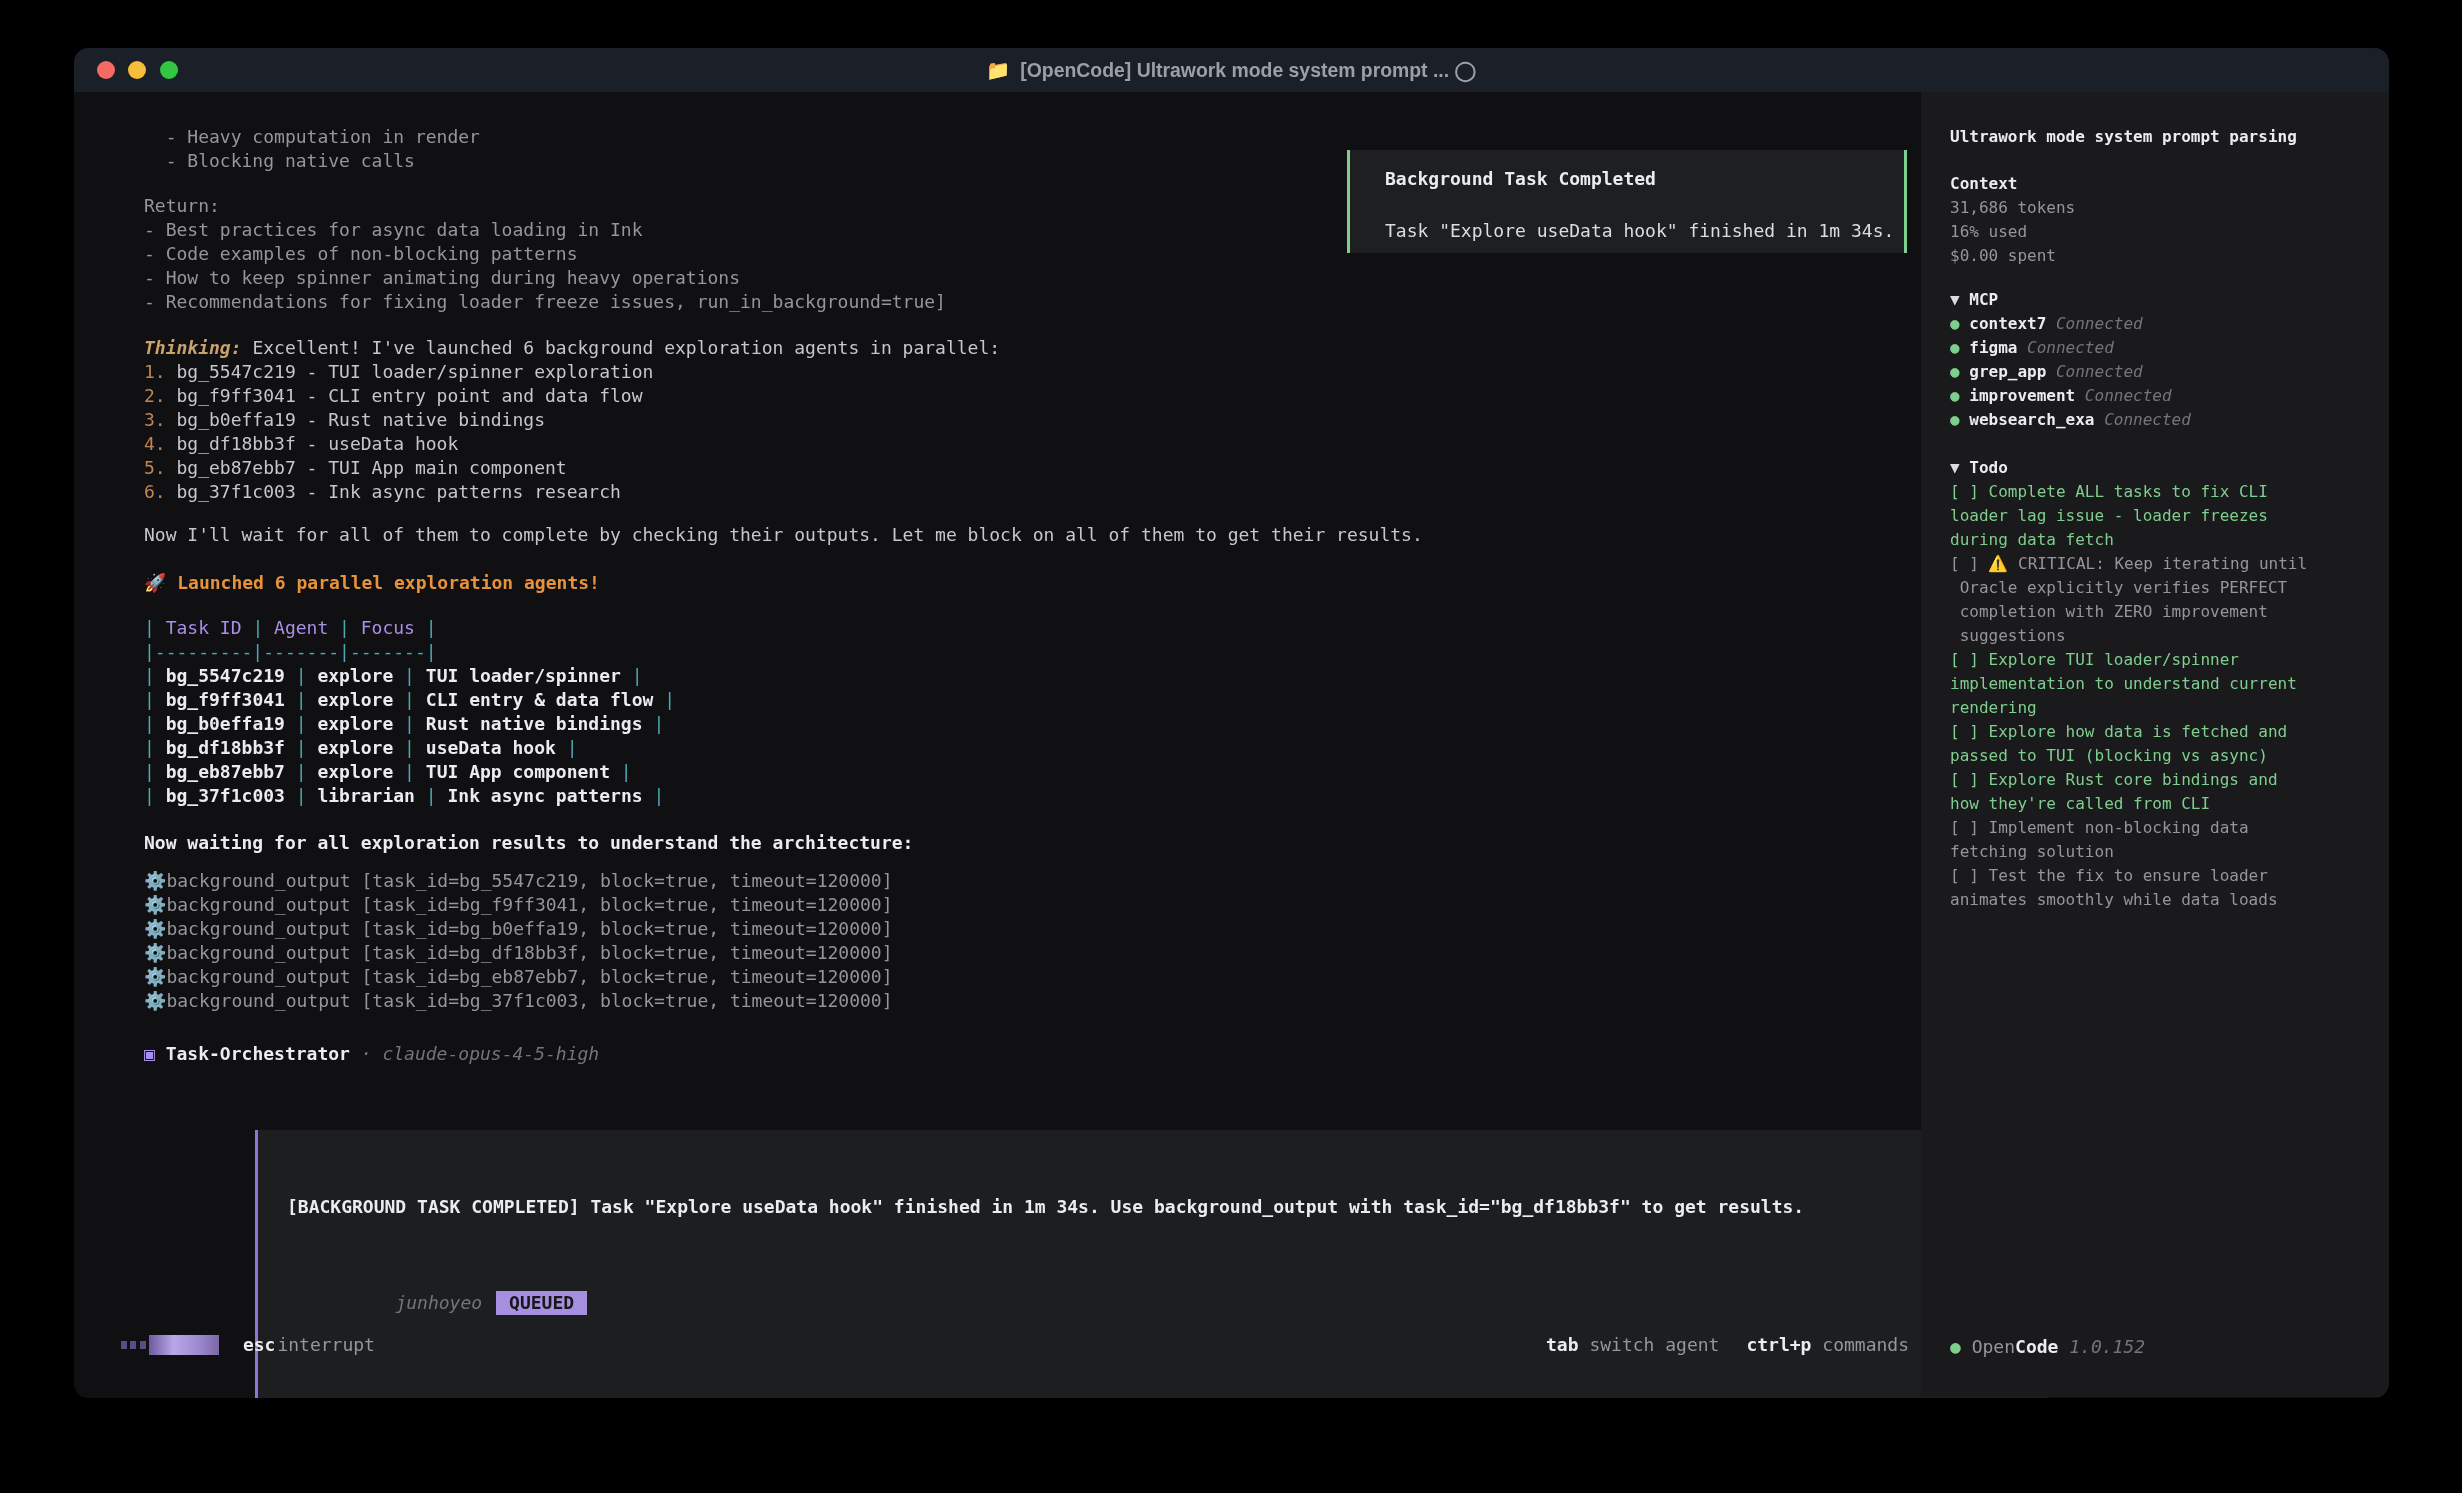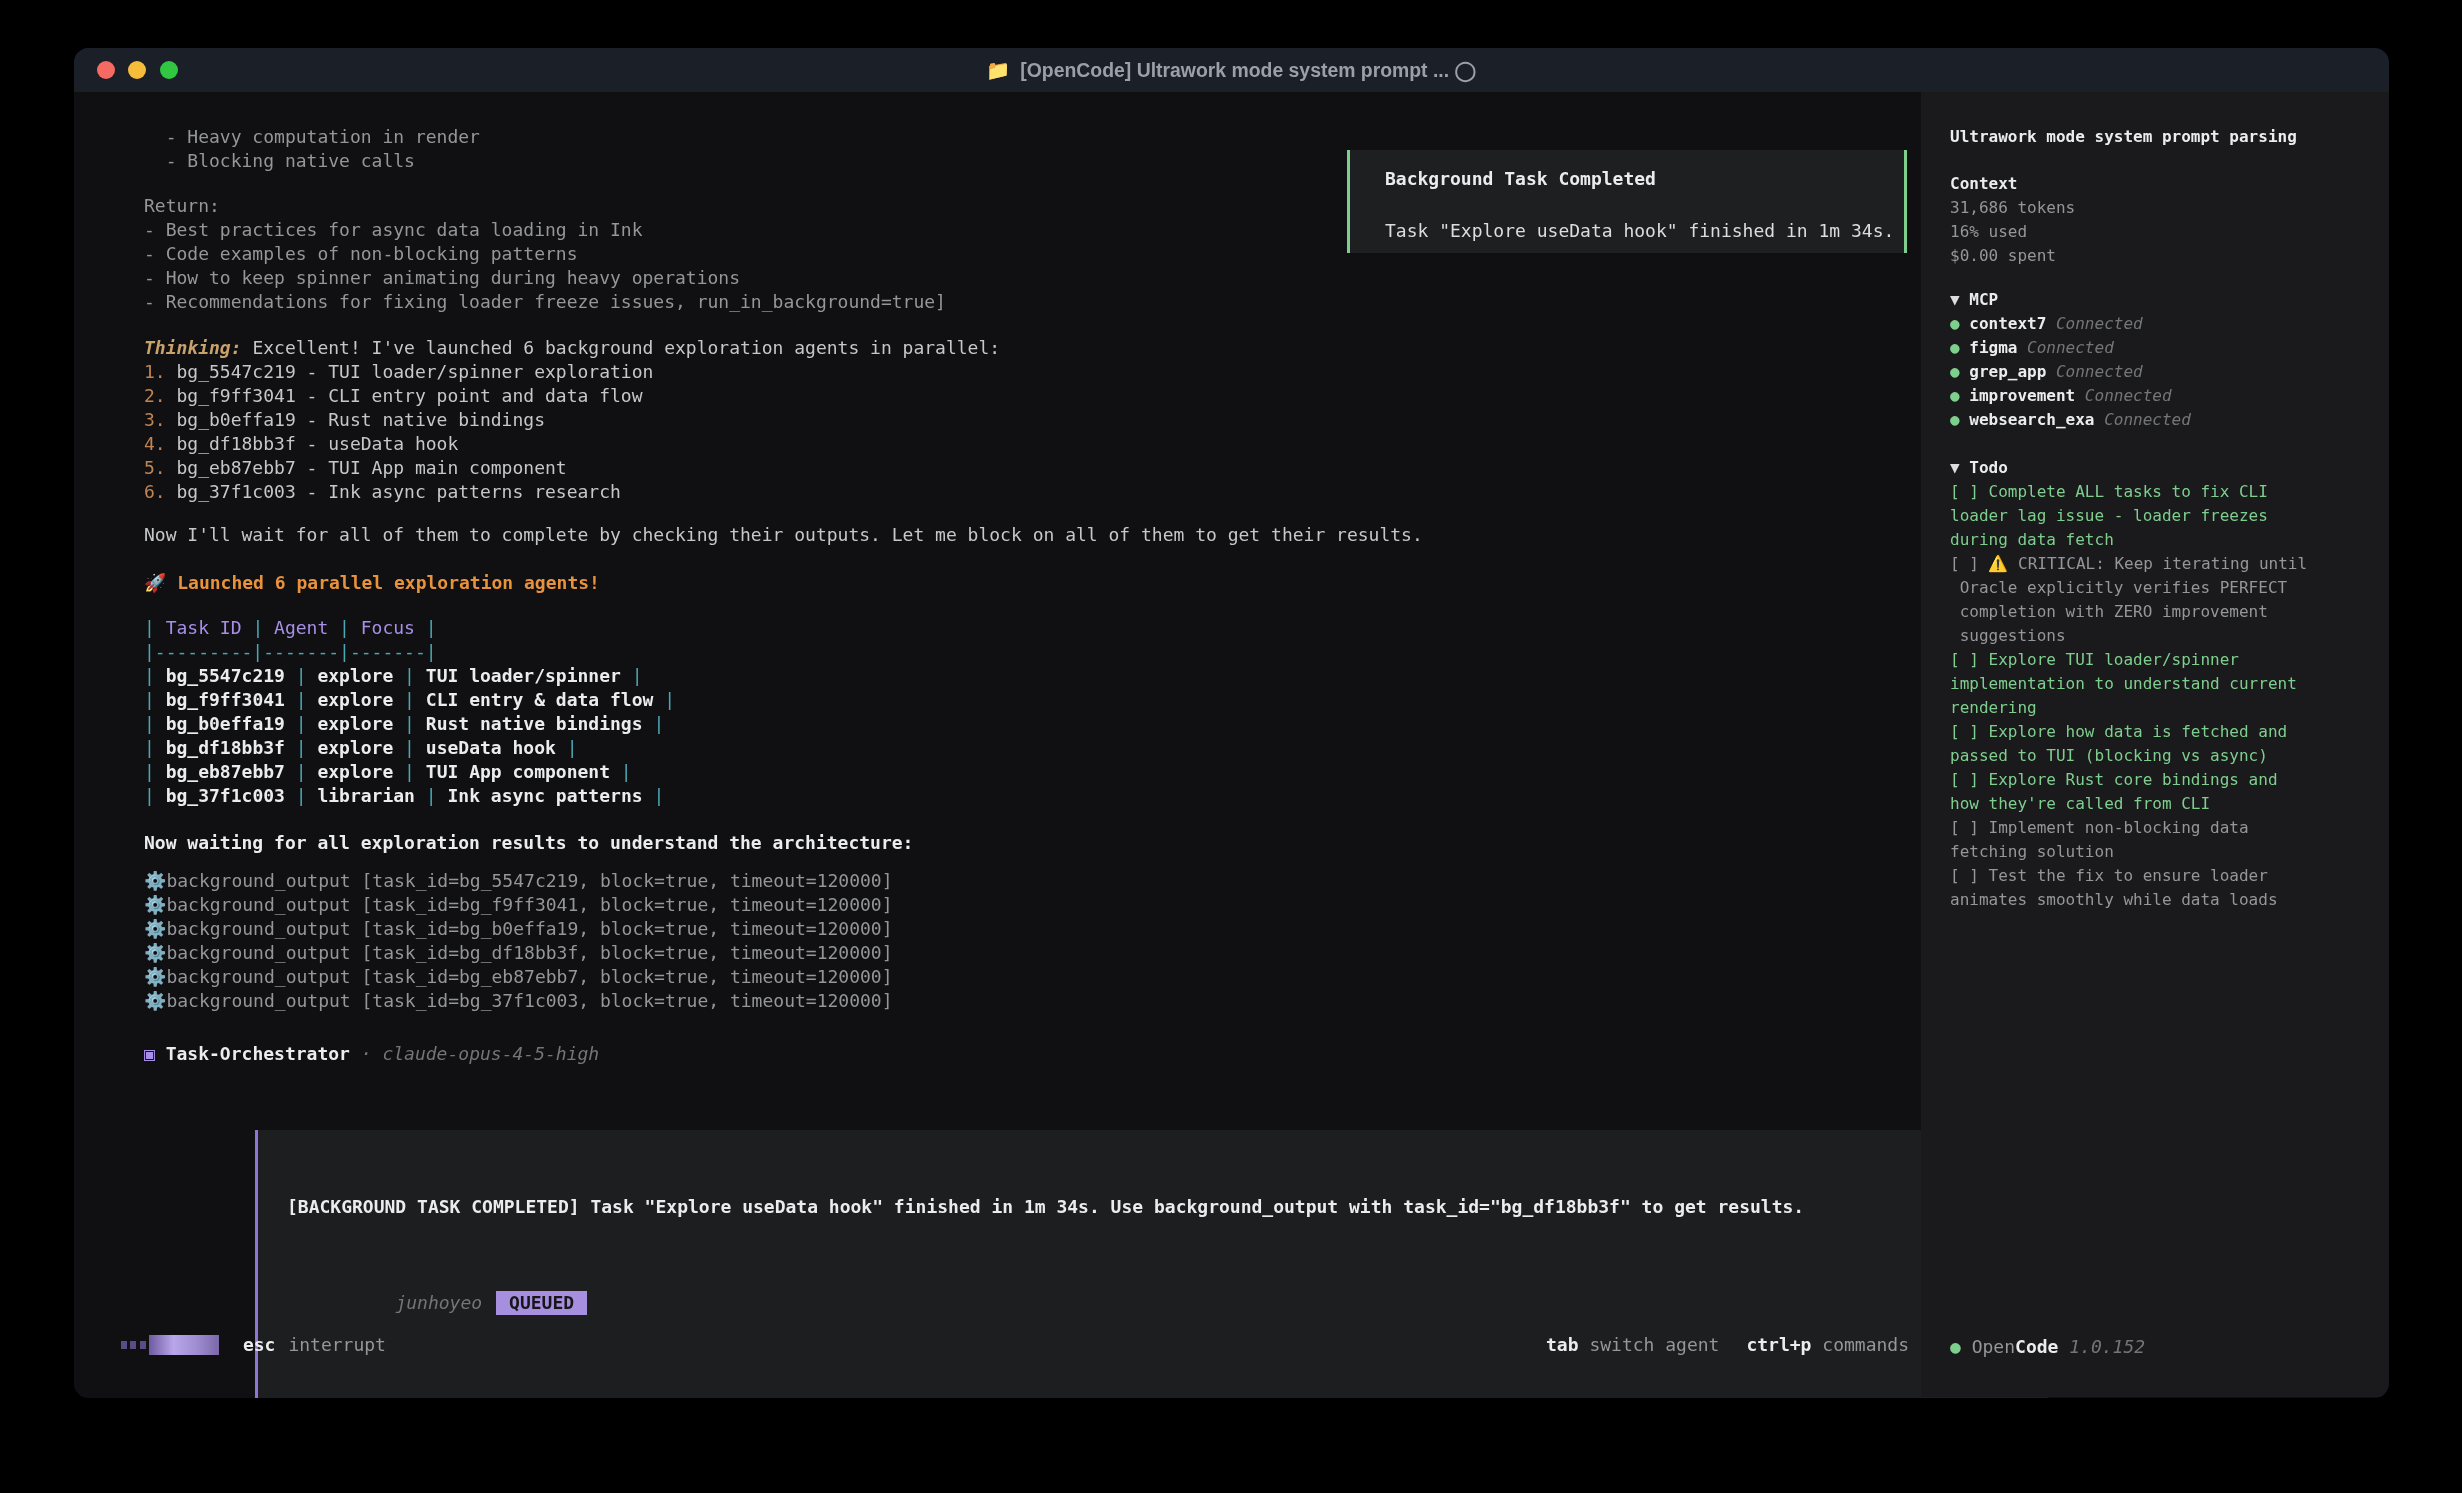--- a/index.html
+++ b/index.html
@@ -81,21 +81,21 @@
     </div></div>
 
     <div class="statusbar">
       <div class="spinner">
         <div class="sdot"></div>
           <div class="sdot"></div>
           <div class="sdot"></div>
           <div class="sbar"></div>
       </div>
       <span class="c-w">esc</span>
-      <span class="c-g" style="margin-left:13px;">interrupt</span>
+      <span class="c-g" style="margin-left:2px;">interrupt</span>
       <div class="right">
         <span>
           <span class="c-w">tab</span>
           <span class="c-g">switch agent</span>
         </span>
         <span>
           <span class="c-w">ctrl+p</span>
           <span class="c-g">commands</span>
         </span>
       </div>

